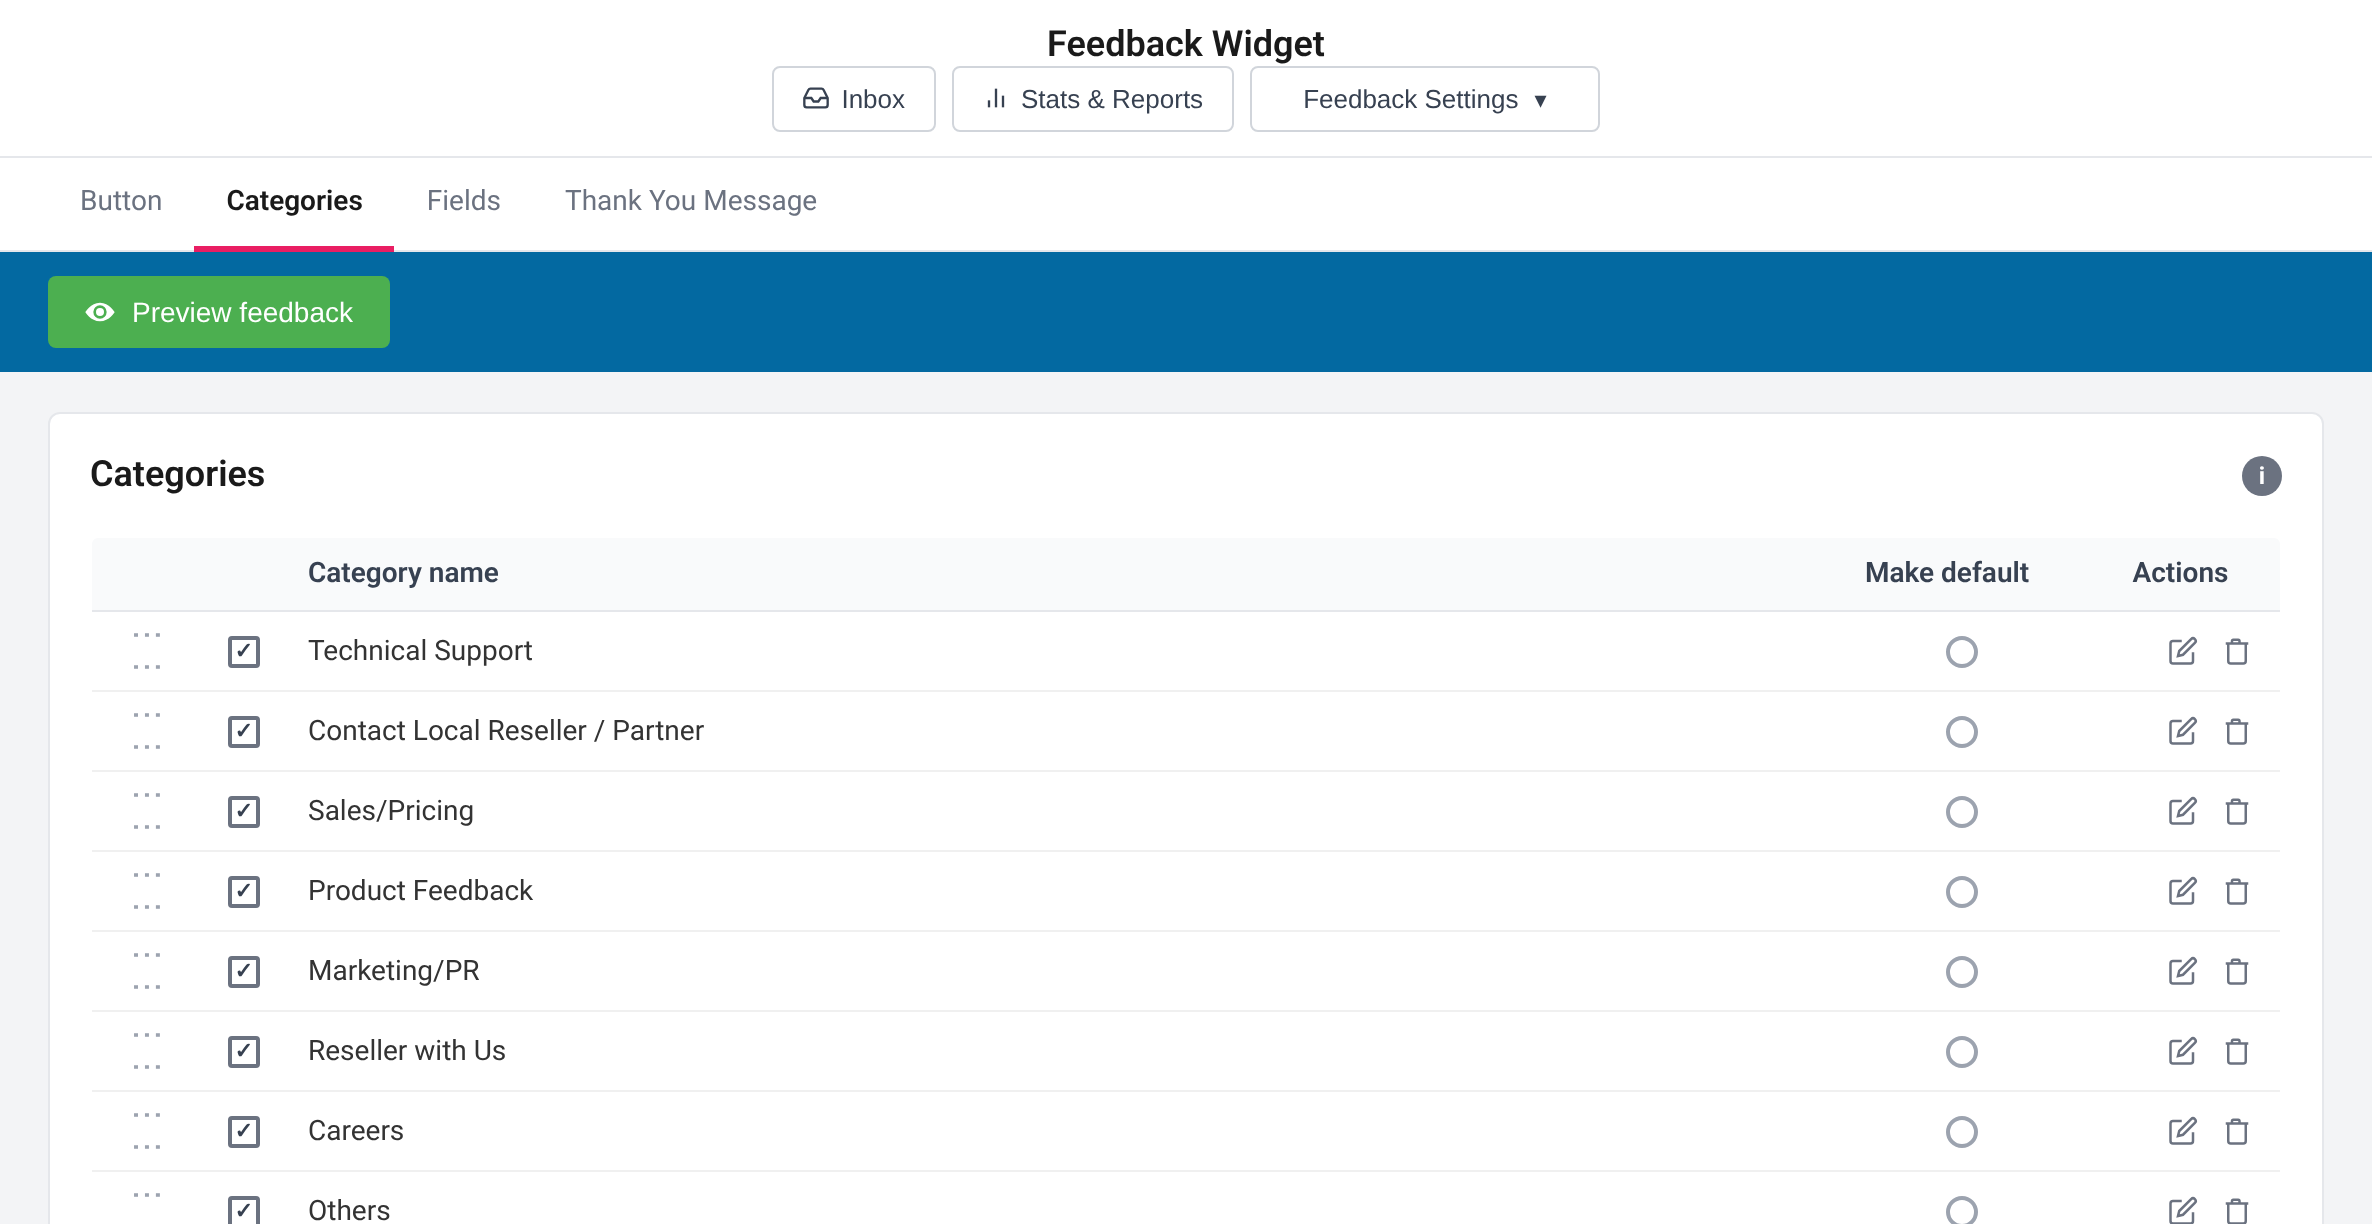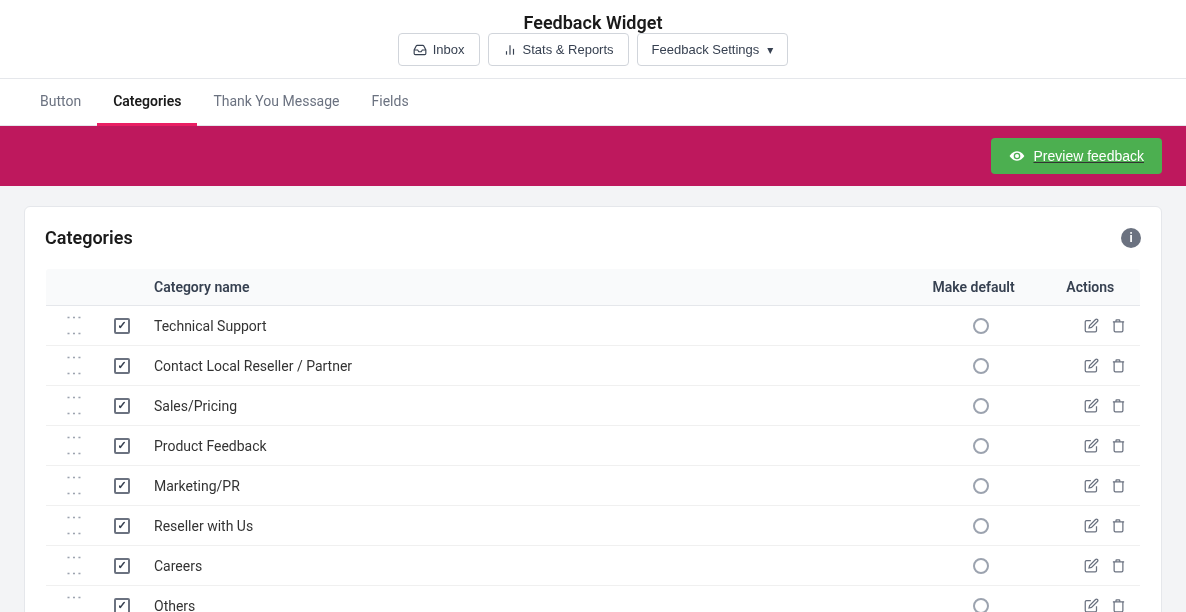--- a/index.html
+++ b/index.html
@@ -19,36 +19,36 @@
       font-weight: 600;
       color: #1a1a1a;
     }
     .header-actions {
       display: flex;
       gap: 8px;
       align-items: center;
     }
     .btn {
       display: inline-flex;
-      align-items: flex-end;
+      align-items: flex-start;
       gap: 6px;
       padding: 8px 14px;
       border-radius: 4px;
       cursor: pointer;
       font-size: 13px;
       font-weight: 500;
       border: 1px solid #d1d5db;
       background: #fff;
       color: #374151;
     }
     .btn-dropdown {
       display: inline-flex;
       align-items: center;
       gap: 6px;
-      padding: 8px 14px;
+      padding: 8px 26px;
       border-radius: 4px;
       cursor: pointer;
       font-size: 13px;
       font-weight: 500;
       border: 1px solid #d1d5db;
       background: #fff;
       color: #374151;
     }
     .btn-green {
       background: #4caf50;
@@ -82,26 +82,25 @@
       white-space: nowrap;
     }
     .tab.active {
       color: #1a1a1a;
       font-weight: 600;
       border-bottom: 3px solid #e91e63;
     }
 
     
     .toolbar {
-      background: #be185d;
+      background: #0369a1;
       padding: 12px 24px;
       display: flex;
-      justify-content: flex-end;
-      align-items: center;
-      text-decoration: underline;
+      justify-content: flex-start;
+      align-items: center;
     }
 
     
     .content {
       padding: 20px 24px;
       background: #f3f4f6;
       min-height: calc(100vh - 160px);
     }
 
     .card {
@@ -268,24 +267,24 @@
 </div>
 
 <div class="tabs">
   <div class="tab">
     <span>Button</span>
   </div>
   <div class="tab active">
     <span>Categories</span>
   </div>
   <div class="tab">
-    <span>Thank You Message</span>
+    <span>Fields</span>
   </div>
   <div class="tab">
-    <span>Fields</span>
+    <span>Thank You Message</span>
   </div>
 </div>
 
 <div class="toolbar">
   <button class="btn-green">
     <svg width="16" height="16" viewBox="0 0 24 24" fill="currentColor">
       <path d="M12 5c-7 0-11 7-11 7s4 7 11 7 11-7 11-7-4-7-11-7zm0 12a5 5 0 110-10 5 5 0 010 10z"></path>
       <circle cx="12" cy="12" r="3" fill="white"></circle>
     </svg>
     <span>Preview feedback</span>

